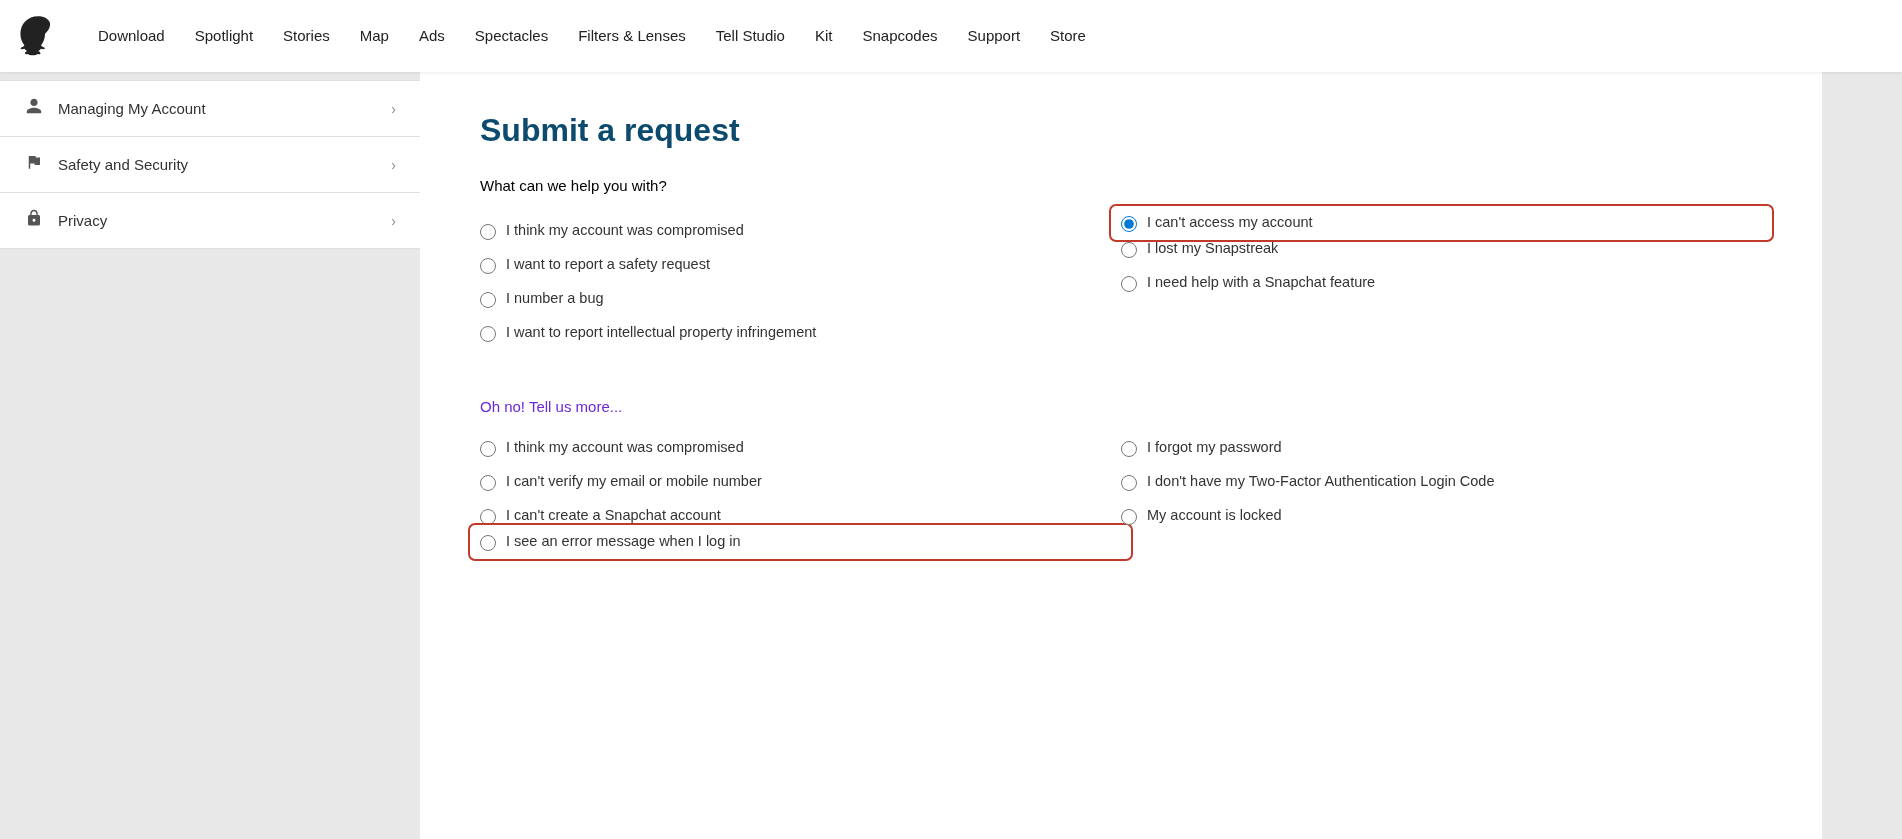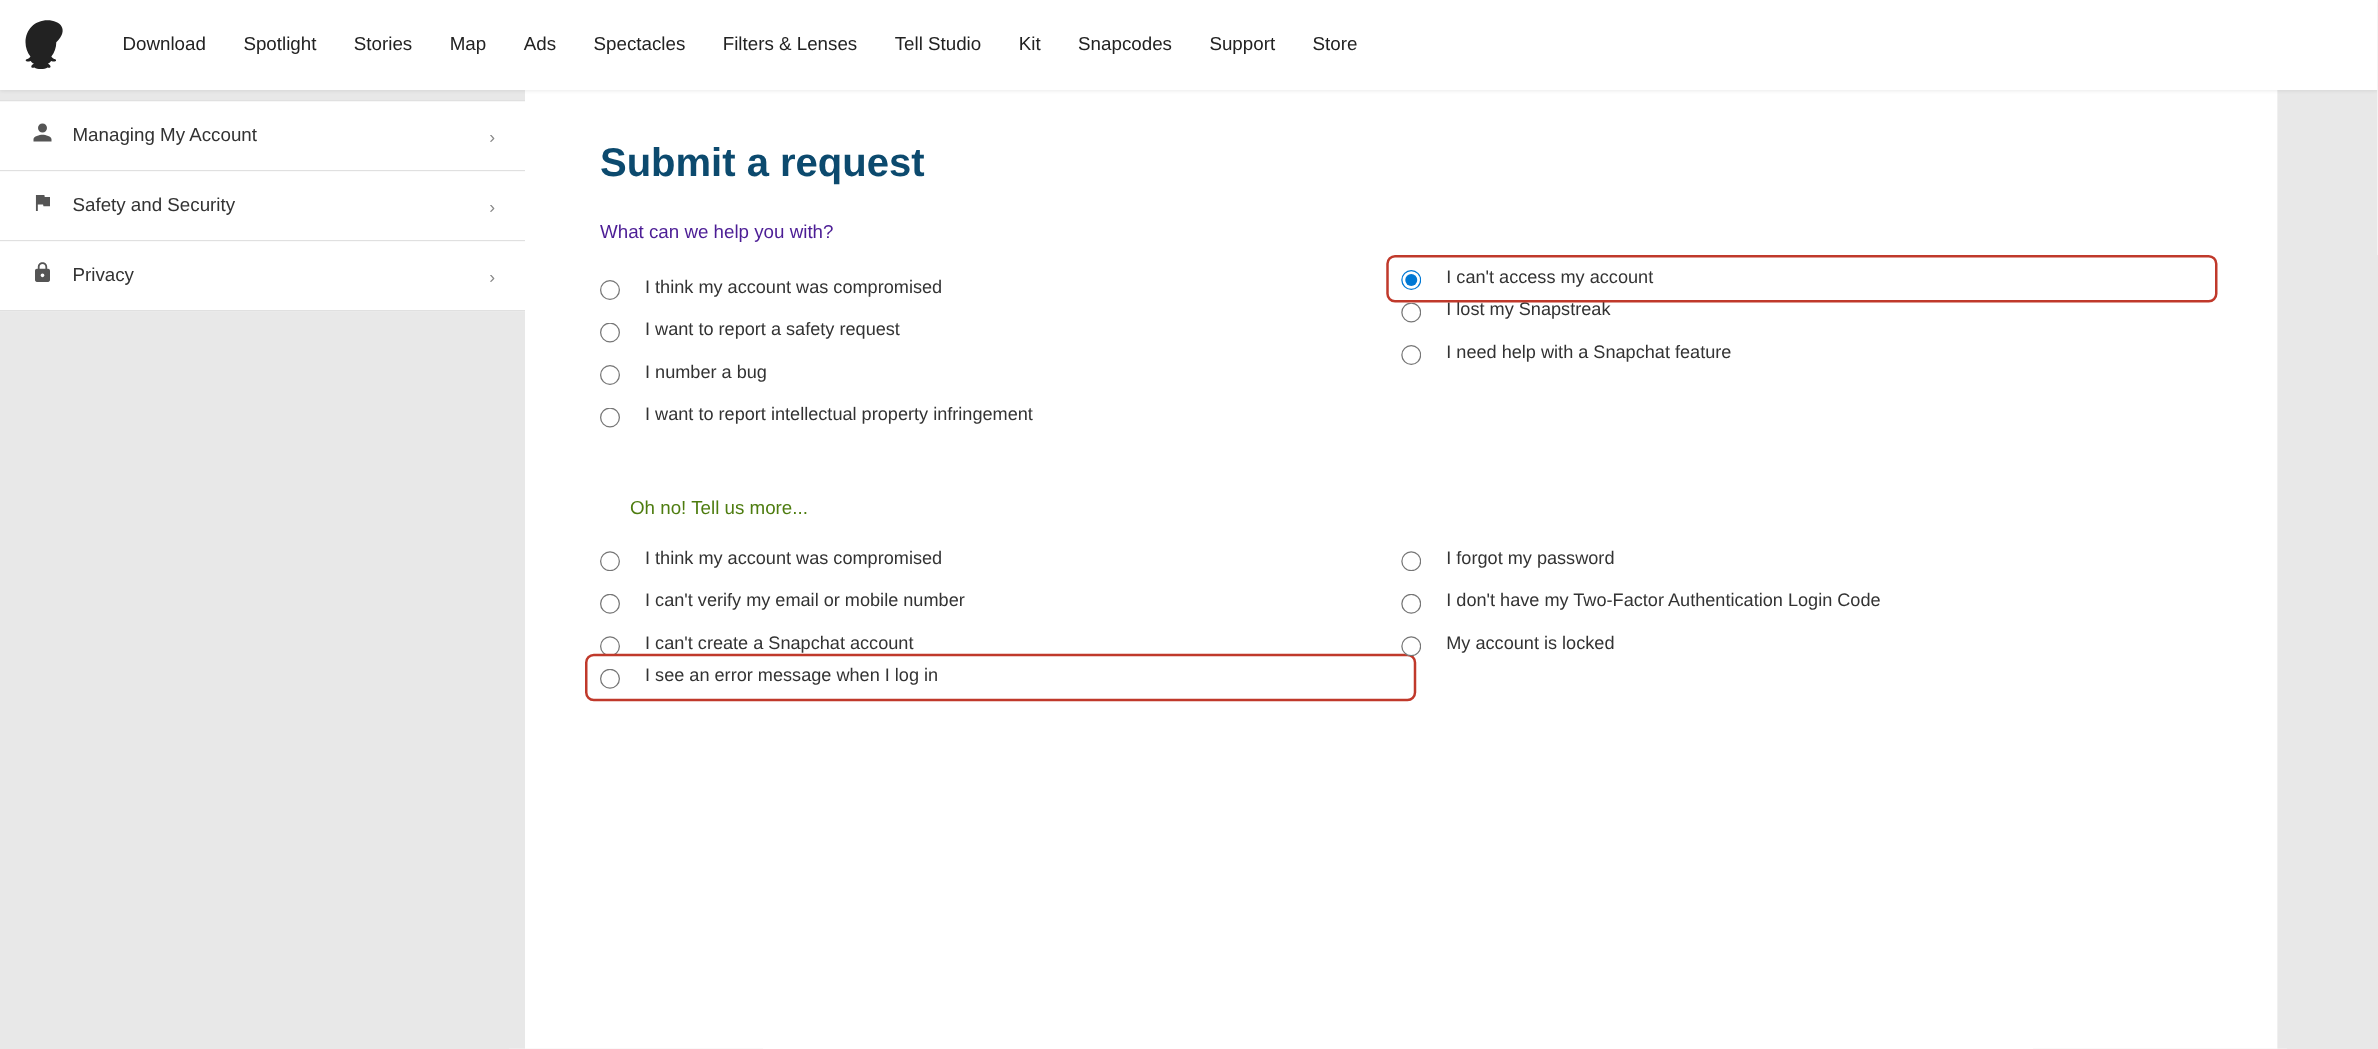--- a/index.html
+++ b/index.html
@@ -92,35 +92,35 @@
 
     .page-title {
       font-size: 32px;
       font-weight: 700;
       color: #0c4a6e;
       margin-bottom: 28px;
     }
 
     .help-question {
       font-size: 15px;
-      color: #4c1d95;
+      color: #000000;
       margin-bottom: 20px;
     }
 
     .options-grid {
       display: grid;
       grid-template-columns: 1fr 1fr;
       gap: 0;
       margin-bottom: 8px;
     }
 
     .radio-option {
       display: flex;
       align-items: flex-start;
-      gap: 20px;
+      gap: 10px;
       padding: 8px 0;
       font-size: 14.5px;
       color: #333;
       cursor: pointer;
     }
     .radio-option input[type="radio"] {
       margin-top: 2px;
       flex-shrink: 0;
       width: 16px;
       height: 16px;
@@ -135,24 +135,23 @@
       margin: -6px -8px;
     }
 
     .section-divider {
       margin: 24px 0;
       border: none;
     }
 
     .subsection-title {
       font-size: 15px;
-      color: #4d7c0f;
+      color: #6d28d9;
       margin-bottom: 16px;
       margin-top: 8px;
-      margin-left: 24px;
     }
 
     
     .right-sidebar {
       width: 80px;
       background: #e8e8e8;
       flex-shrink: 0;
     }
   </style>
 </head>

